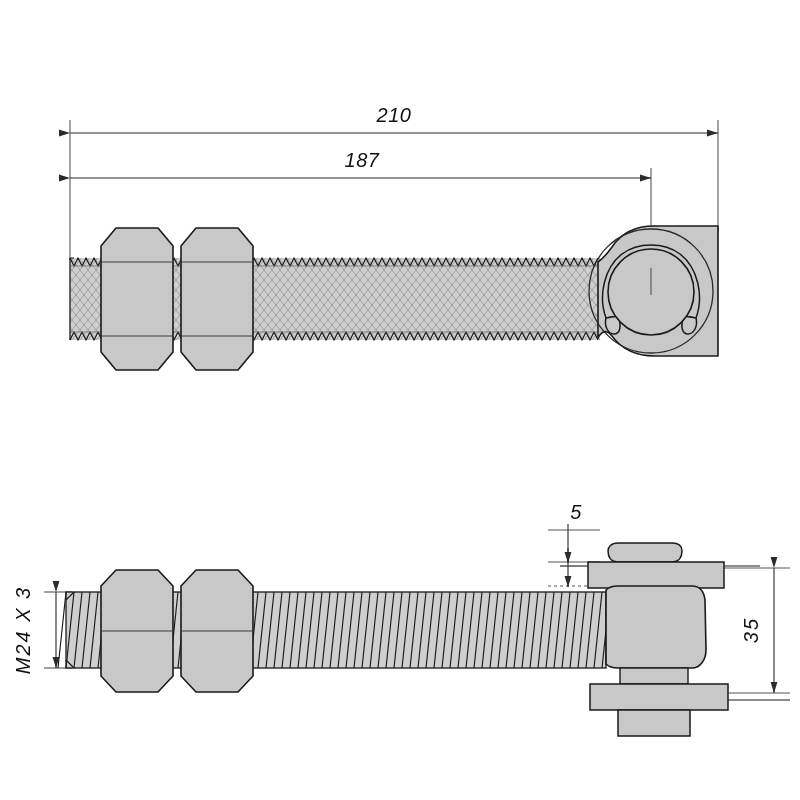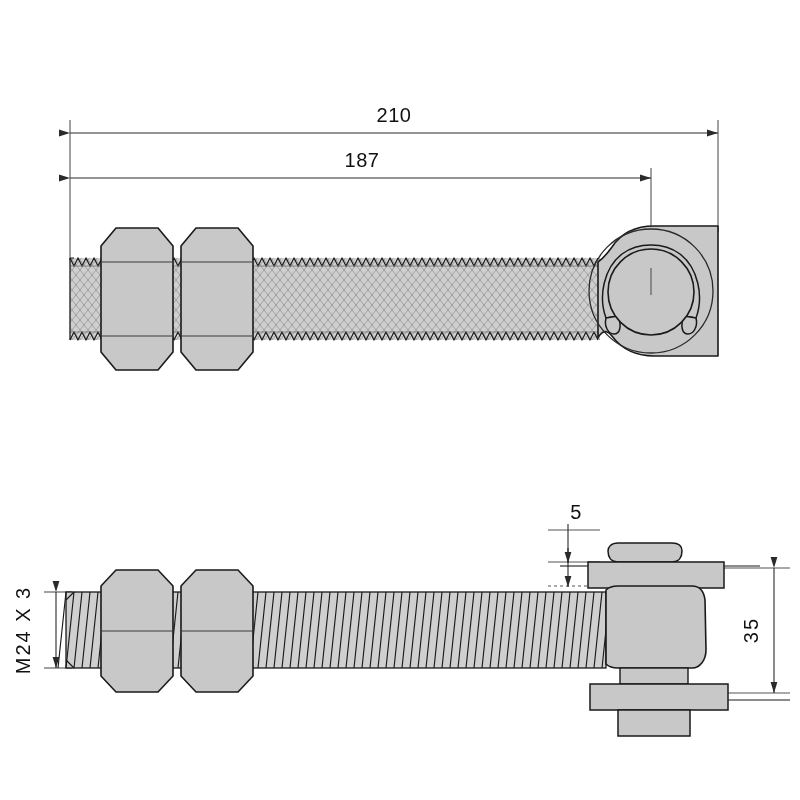--- a/index.html
+++ b/index.html
@@ -2,21 +2,21 @@
 <html><head>
 <meta charset="utf-8">
 <title>Eye Bolt Technical Drawing</title>
 <style>
   html,body{margin:0;padding:0;background:#ffffff;}
   body{
     width:800px;height:800px;overflow:hidden;
     font-family:"Liberation Sans","DejaVu Sans",sans-serif;
     position:relative;
   }
-  #drawing-root{position:absolute;left:0;top:0;width:800px;height:800px;}
+  #drawing-root{position:absolute;left:0;top:0;width:800px;height:800px;font-style:italic;}
   svg{display:block;}
   .dimtext{
     font-family:"Liberation Sans","DejaVu Sans",sans-serif;
     font-size:20px;
     fill:#111111;
     letter-spacing:0.5px;
   }
   .dimtext-v{
     font-family:"Liberation Sans","DejaVu Sans",sans-serif;
     font-size:20px;

